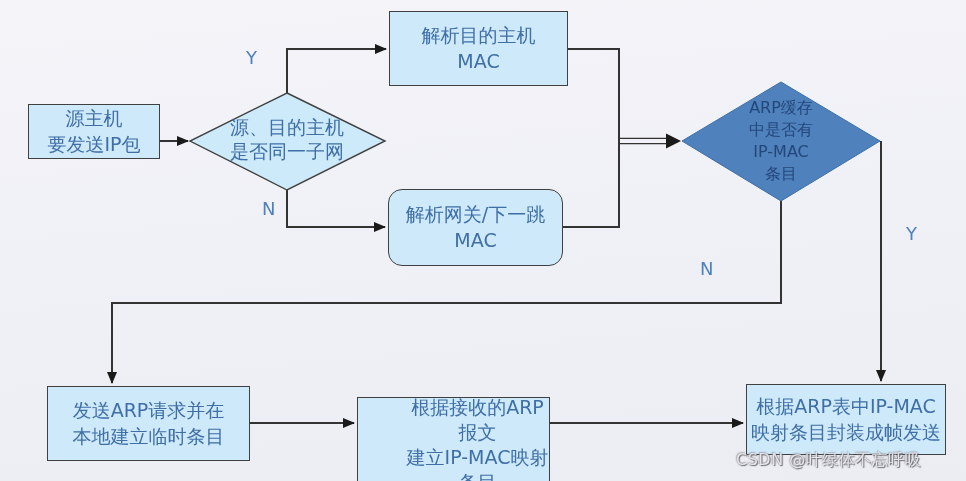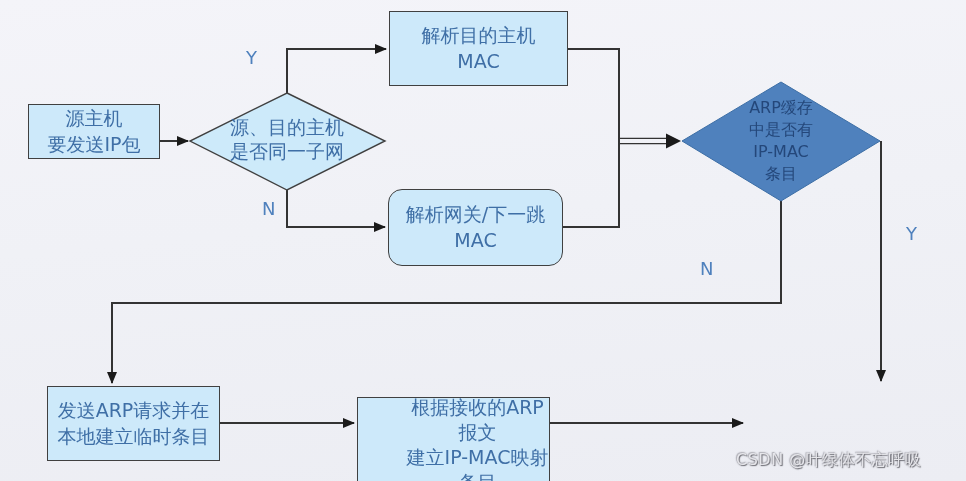--- a/index.html
+++ b/index.html
@@ -132,26 +132,28 @@
   </svg>
 
   <div class="rect-node" style="left:28px; top:104px; width:132px; height:55px;">源主机
 要发送IP包</div>
 
   <div class="rect-node" style="left:389px; top:11px; width:179px; height:75px;">解析目的主机
 MAC</div>
 
   <div class="rect-node" style="left:388px; top:189px; width:175px; height:77px;border-radius:14px;">解析网关/下一跳MAC</div>
 
-  <div class="rect-node" style="left:47px; top:386px; width:173px; height:75px;">发送ARP请求并在
+  <div class="rect-node" style="left:47px; top:386px; width:203px; height:75px;">发送ARP请求并在
 本地建立临时条目</div>
 
   <div class="rect-node" style="left:357px; top:397px; width:193px; height:96px;padding-left:48px;">根据接收的ARP报文
 建立IP-MAC映射条目</div>
 
+  <div class="rect-node" style="left:746px; top:384px; width:200px; height:71px;">根据ARP表中IP-MAC
+映射条目封装成帧发送</div>
 
   <div class="diamond-label light" style="left:197px; top:113px; width:180px; height:56px;font-family:Liberation Mono, monospace;">源、目的主机
 是否同一子网</div>
 
   <div class="diamond-label dark" style="left:721px; top:96px; width:120px; height:90px;">ARP缓存
 中是否有
 IP-MAC
 条目</div>
 
   <span class="edge-label" style="left:246px; top:47px;">Y</span>

